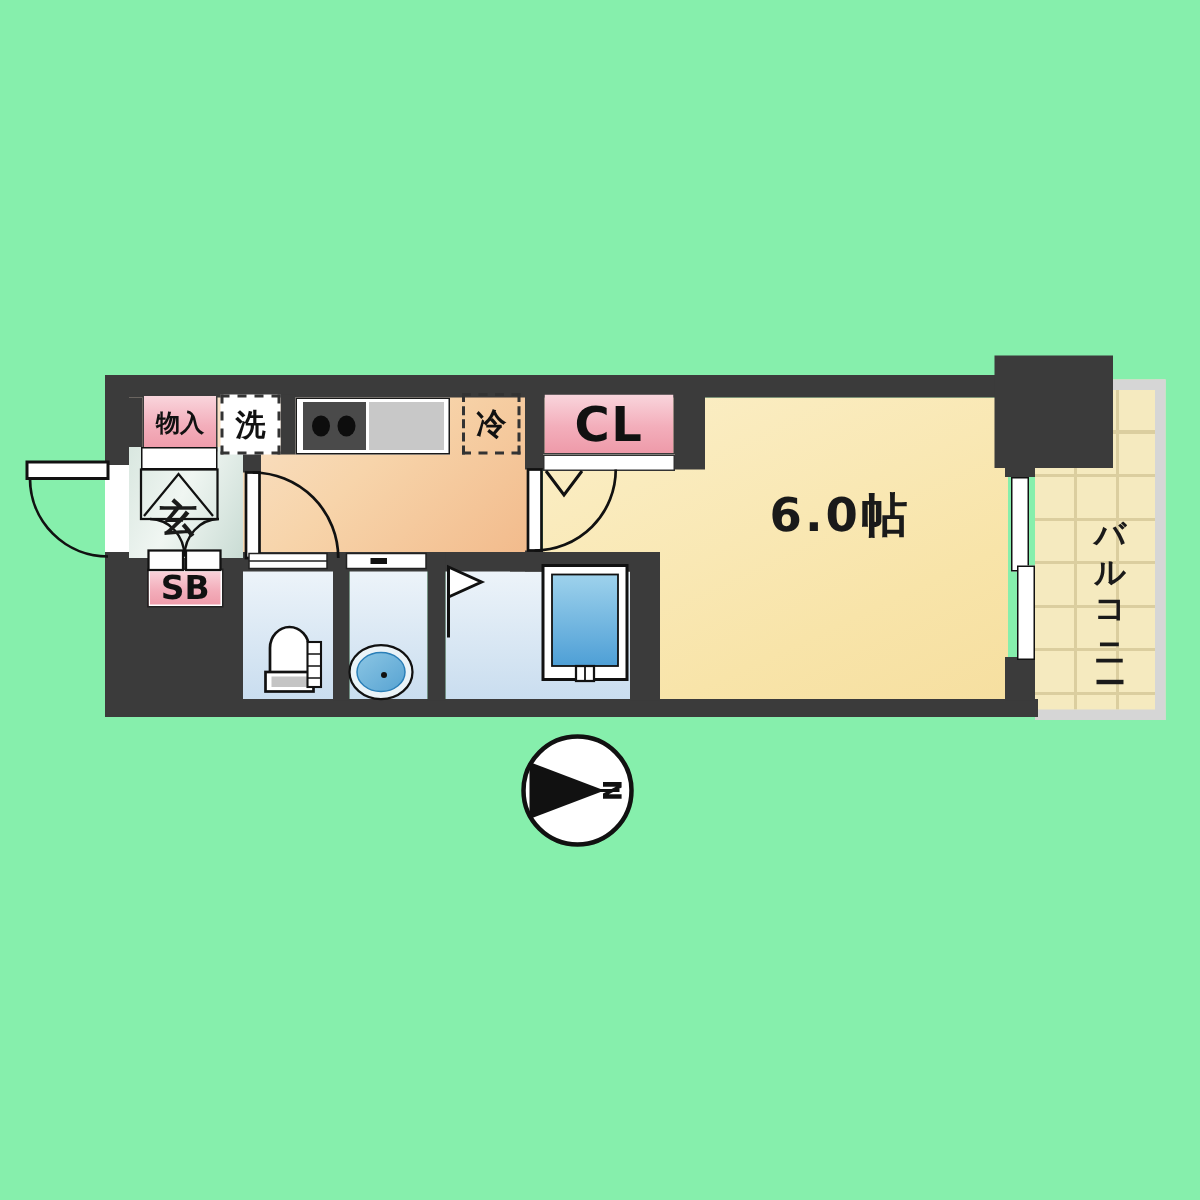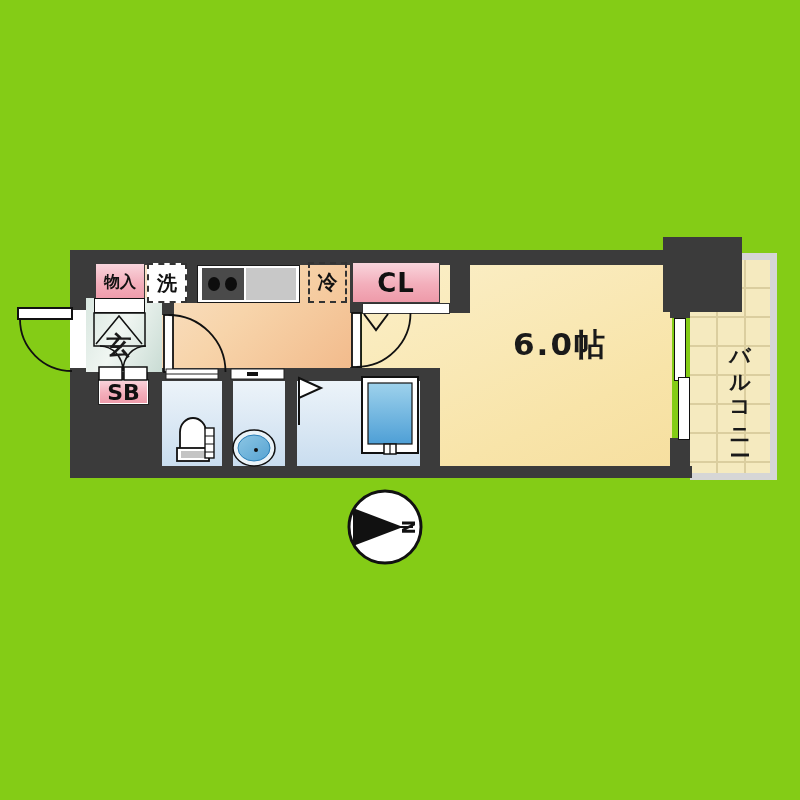--- a/index.html
+++ b/index.html
@@ -1,16 +1,16 @@
 <!DOCTYPE html>
 <html><head>
 <meta charset="utf-8">
 <style>
   html,body{margin:0;padding:0;background:#fff;}
-  #canvas{position:relative;width:800px;height:800px;background:#84cc16;overflow:hidden;
+  #canvas{position:relative;width:800px;height:800px;background:#86efac;overflow:hidden;
           font-family:"DejaVu Sans","Liberation Sans",sans-serif;}
   .abs{position:absolute;}
   .w{position:absolute;background:#3B3B3B;z-index:2;}
   .room{position:absolute;z-index:1;}
   .gap{position:absolute;background:#fff;z-index:3;}
   .pink{background:linear-gradient(180deg,#F9D5DC 0%,#F3AEBB 55%,#EE9AA9 100%);}
   .labelbox{position:absolute;z-index:5;display:flex;align-items:center;justify-content:center;
             color:#111;font-weight:bold;box-sizing:border-box;}
   .dashed{border:2px dashed #333;background:#fff;}
   .kitchen{background:linear-gradient(135deg,#FAE9D6 0%,#F7D4AA 55%,#F2BA8B 100%);}
@@ -64,21 +64,21 @@
 
   <div class="labelbox pink" style="left:95px;top:263px;width:50px;height:38px;font-size:16px;border:1px solid #3B3B3B;">
     <span>物入</span>
   </div>
   <div class="labelbox dashed" style="left:147px;top:263px;width:40px;height:40px;font-size:20px;">
     <span>洗</span>
   </div>
   <div class="labelbox dashed" style="left:308px;top:262px;width:39px;height:41px;font-size:20px;background:transparent;">
     <span>冷</span>
   </div>
-  <div class="labelbox pink" style="left:352px;top:262px;width:88px;height:41px;font-size:26px;letter-spacing:1px;border:1px solid #3B3B3B;">
+  <div class="labelbox pink" style="left:362px;top:262px;width:88px;height:41px;font-size:32px;letter-spacing:1px;border:1px solid #3B3B3B;">
     <span>CL</span>
   </div>
   <div class="abs" style="left:362px;top:303px;width:88px;height:11px;background:#fff;border:1px solid #333;box-sizing:border-box;z-index:5;"></div>
   <div class="labelbox pink" style="left:98px;top:379px;width:51px;height:26px;font-size:22px;border:1px solid #222;box-shadow:0 0 0 1px #fff inset;">
     <span>SB</span>
   </div>
 
   <div class="counter" style="left:197px;top:265px;width:103px;height:38px;"></div>
   <div class="abs" style="left:202px;top:268px;width:42px;height:32px;background:#4A4A4A;z-index:5;"></div>
   <div class="abs" style="left:208px;top:277px;width:12px;height:14px;background:#0d0d0d;border-radius:50%;z-index:5;"></div>

